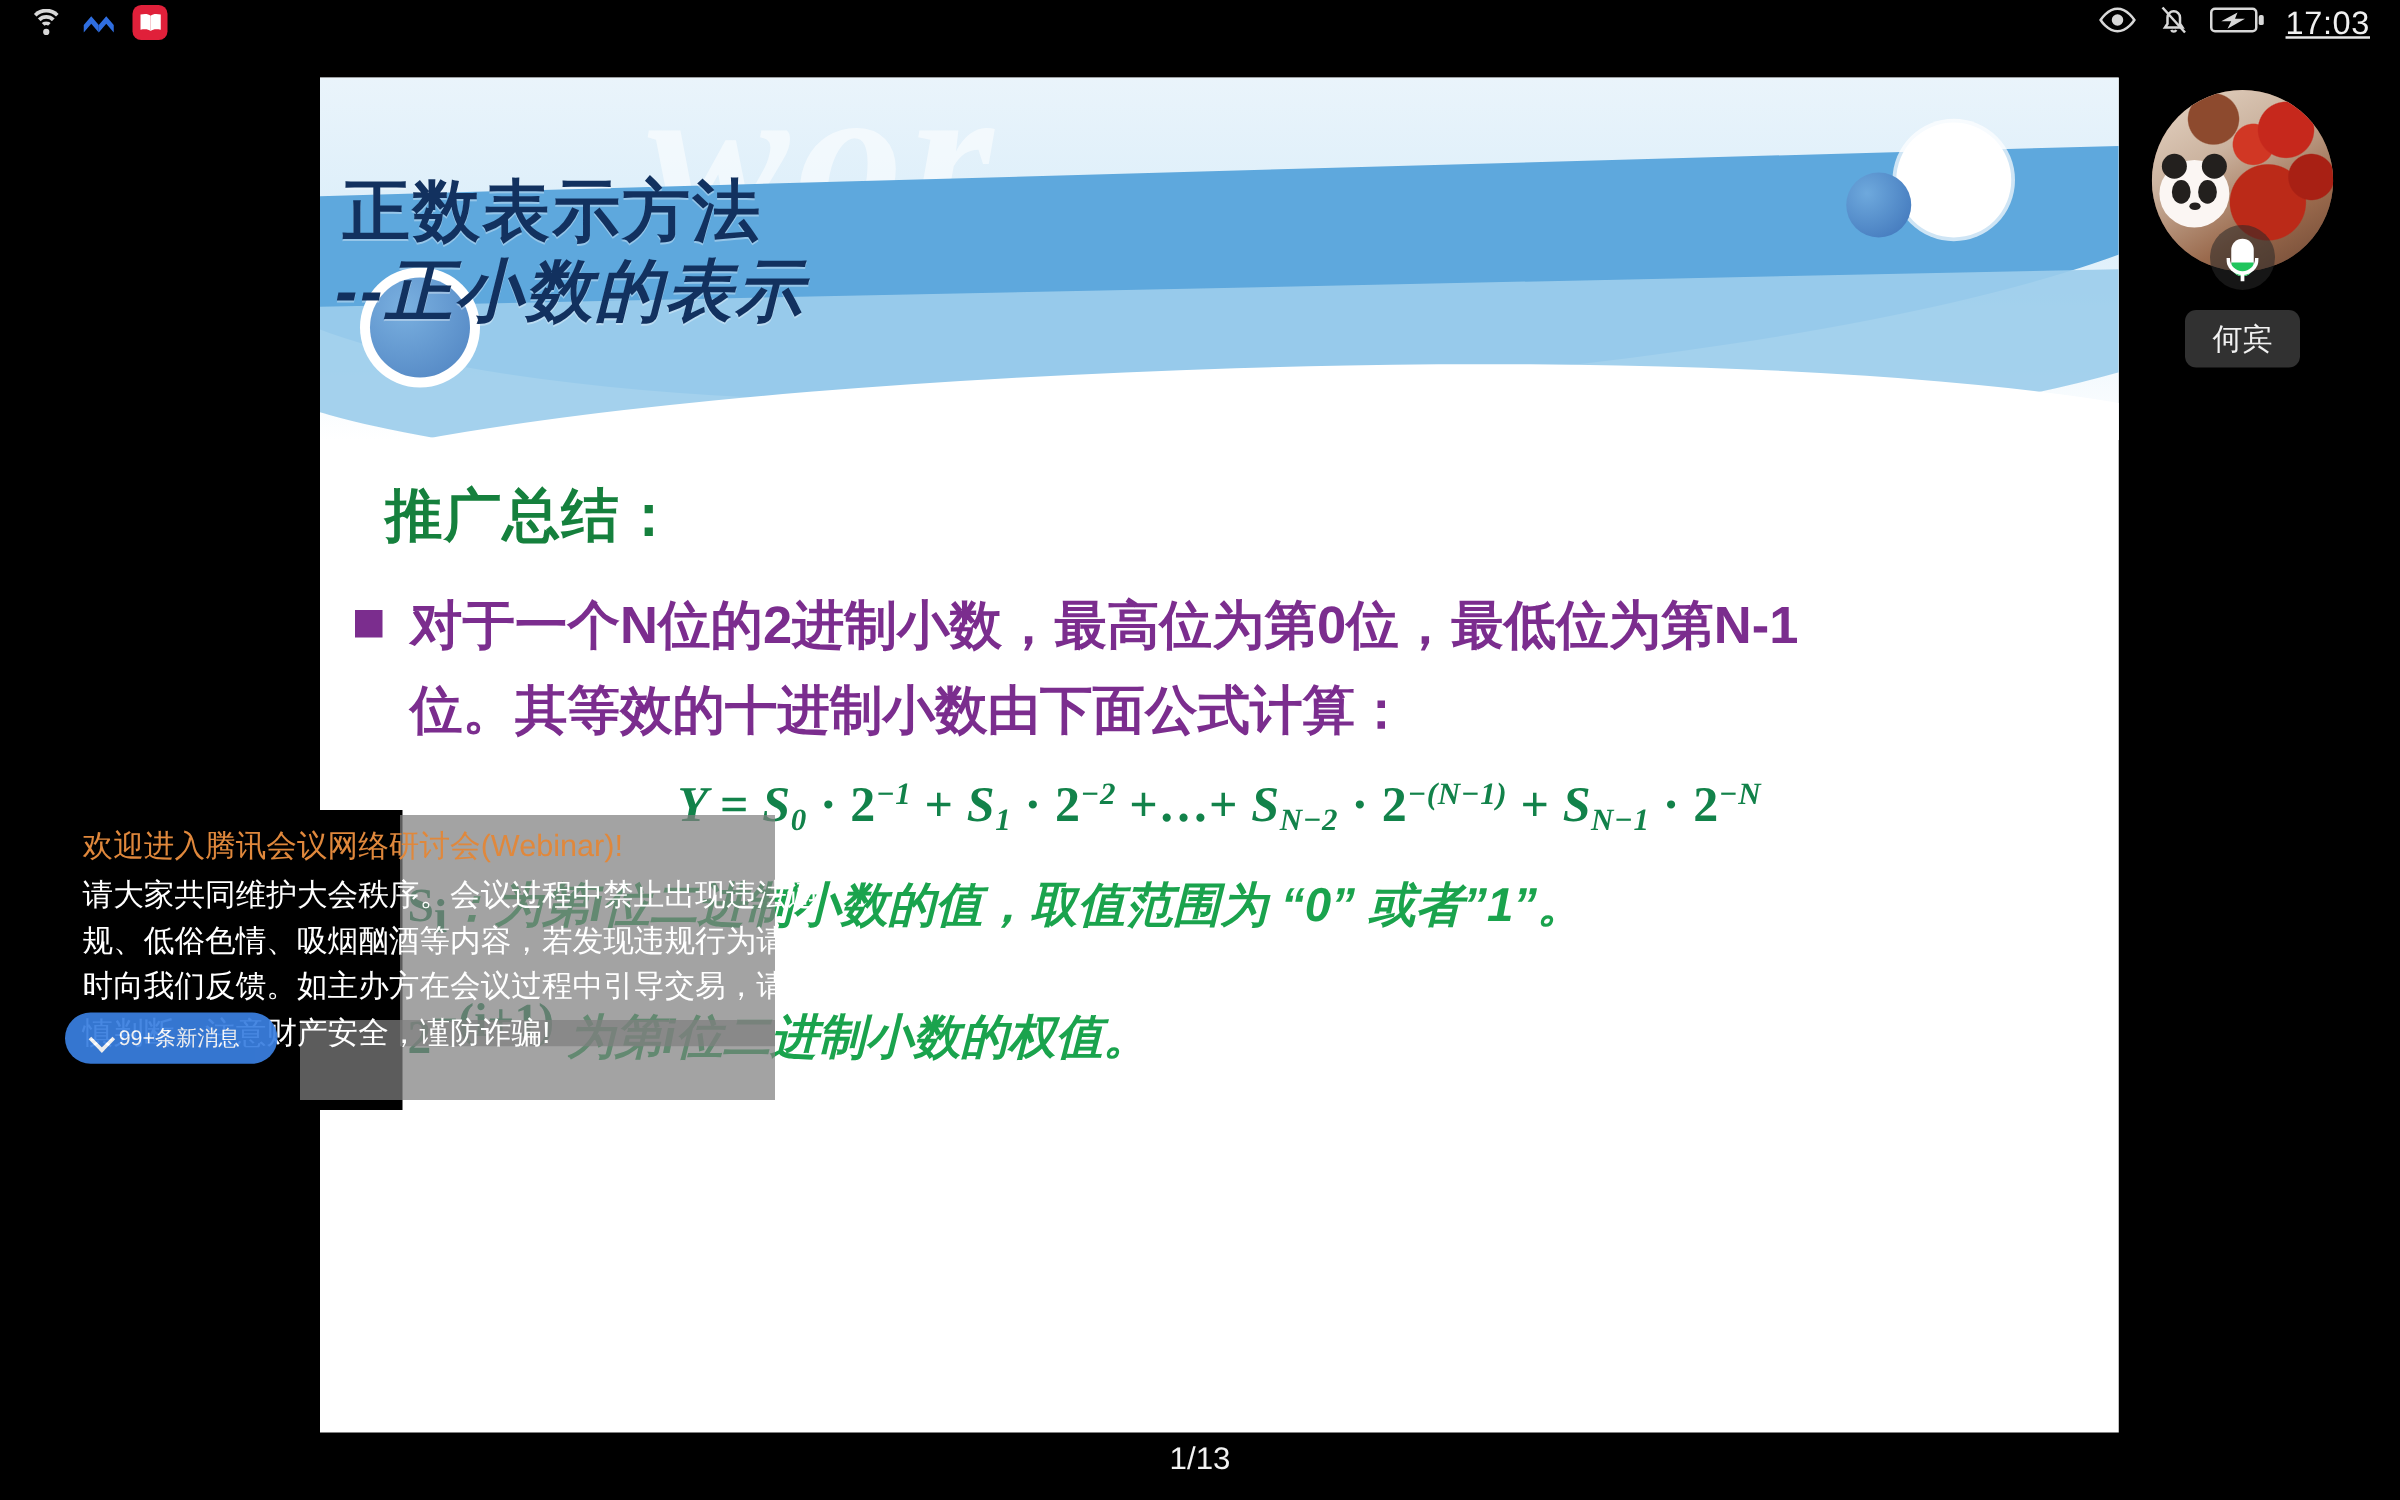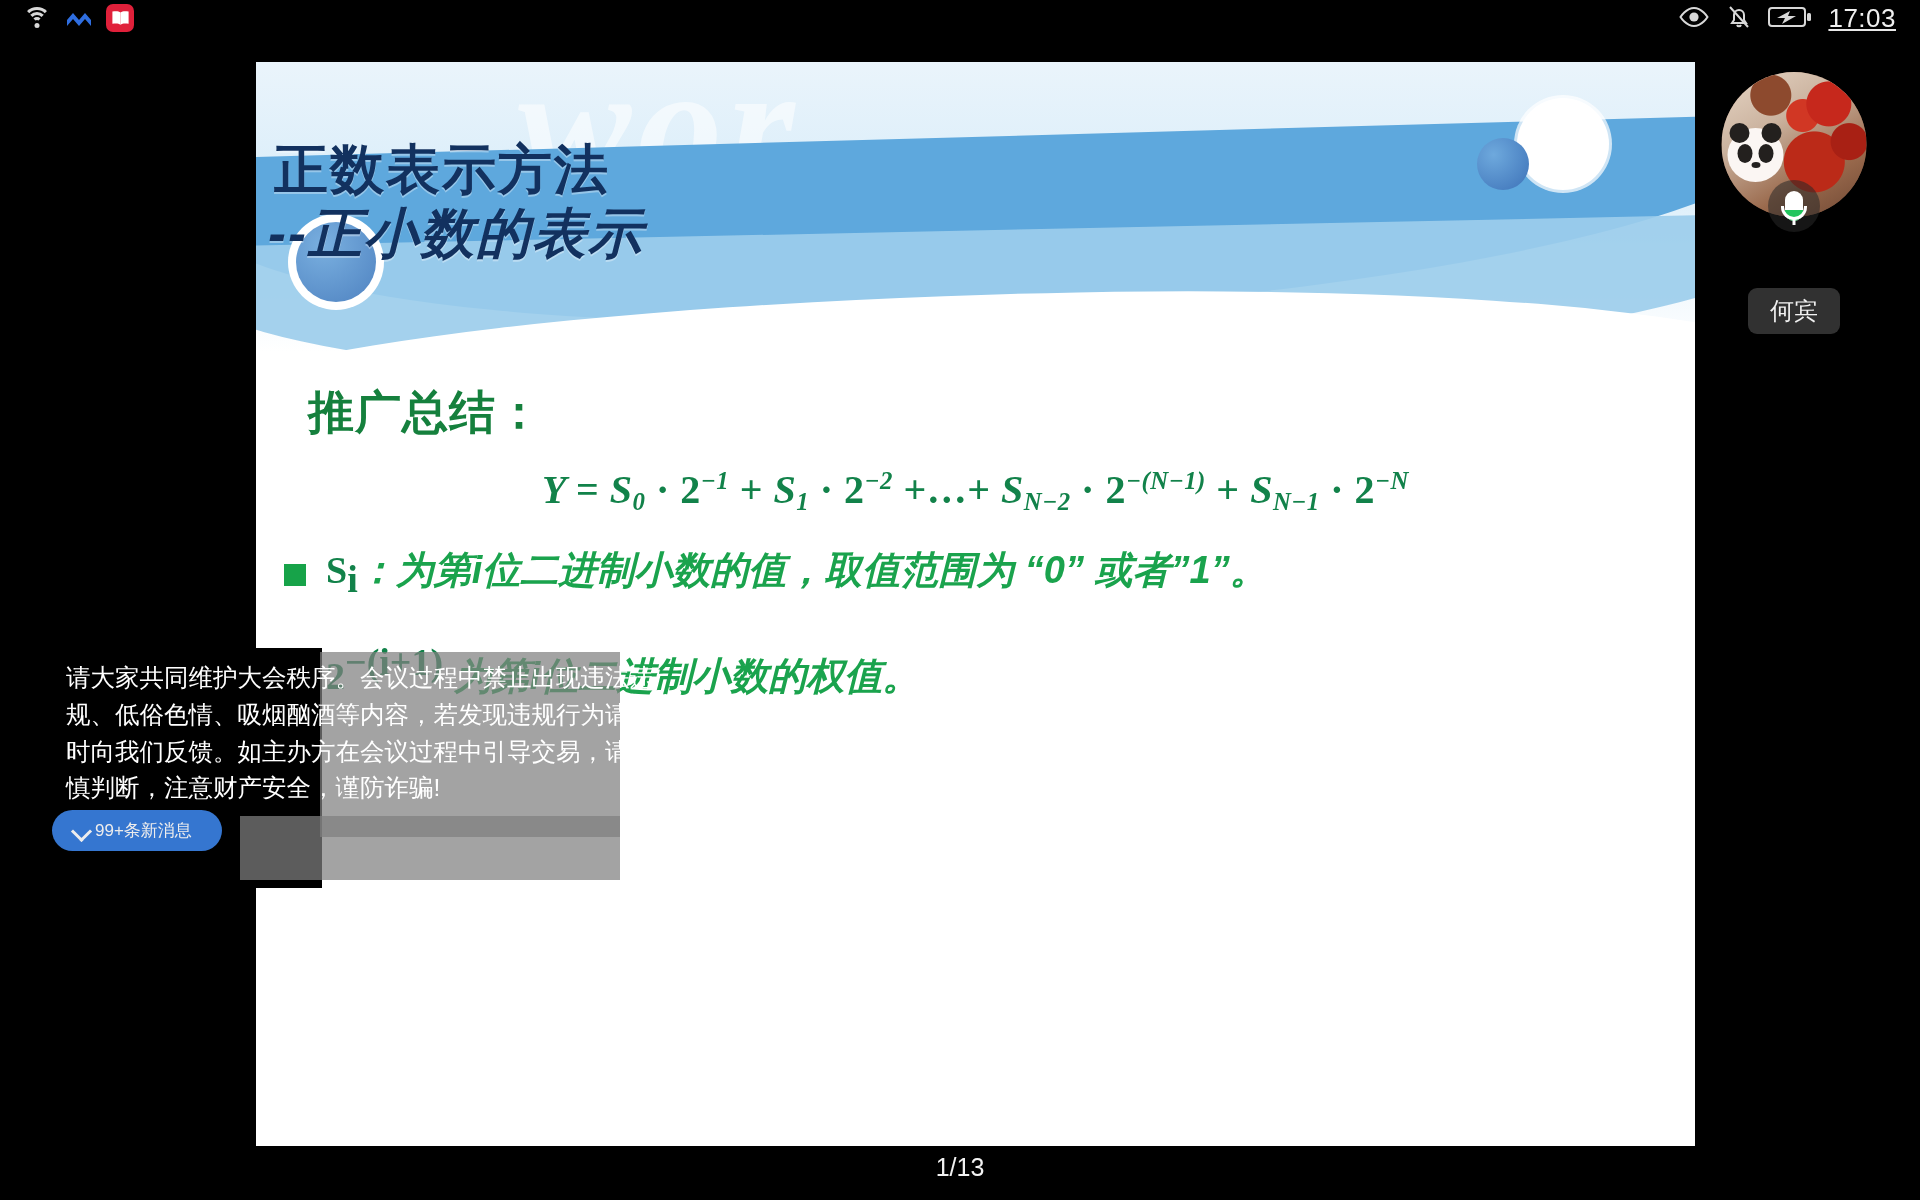--- a/index.html
+++ b/index.html
@@ -123,21 +123,21 @@
              background:#ffffff; overflow:hidden; }
   .mic-body i{ position:absolute; left:0; right:0; bottom:0; height:11px;
                background:#21c55d; }
   .mic-stem{ position:absolute; left:50%; bottom:7px; transform:translateX(-50%);
              width:3px; height:7px; background:#fff; }
   .mic-arc{ position:absolute; left:50%; bottom:12px; transform:translateX(-50%);
             width:26px; height:14px; border:3px solid #fff; border-top:none;
             border-radius:0 0 14px 14px; }
   .namebadge{ position:absolute; left:50%; top:186px; transform:translateX(-50%);
               background:rgba(60,60,60,.82); color:#f2f2f2; font-size:24px;
-              padding:7px 22px; border-radius:9px; white-space:nowrap;margin-top:40px; }
+              padding:7px 22px; border-radius:9px; white-space:nowrap; }
 
   
   .chat{ position:absolute; left:66px; top:660px; width:600px; z-index:30;
          color:#ffffff; font-size:24.5px; line-height:1.5; }
   .chat-head{ color:#e0883c; margin-bottom:2px; }
   .chat-body{ color:#ffffff; }
   .newmsg{ position:absolute; left:52px; top:810px; z-index:31;
            background:#3a7fe0; color:#ffffff; font-size:17px;
            padding:9px 30px 9px 20px; border-radius:26px;
            display:flex; align-items:center; gap:3px; opacity:.93; }
@@ -217,20 +217,27 @@
     <div class="slide-title">
       <span>正数表示方法</span>
       <span class="l2">--正小数的表示</span>
     </div>
   </div>
 
   <div class="slide-body">
 
     <div class="sec-title">推广总结：</div>
 
+    <div class="bullet-row">
+      <span class="sq purple"></span>
+      <div class="p-text">
+        <span>对于一个N位的2进制小数，最高位为第0位，最低位为第N-1</span>
+        <span class="ln2">位。其等效的十进制小数由下面公式计算：</span>
+      </div>
+    </div>
 
     <div class="formula">
       <span>Y</span>
       <span class="op">=</span>
       <span>S</span><sub>0</sub>
       <span class="op">·</span>
       <span class="op">2</span><sup>−1</sup>
       <span class="op">+</span>
       <span>S</span><sub>1</sub>
       <span class="op">·</span>
@@ -282,19 +289,20 @@
     <span class="mic-stem"></span>
   </div>
   <div class="namebadge">何宾</div>
 </div>
 
 <div class="chat-black"></div>
 <div class="scrim"></div>
 <div class="scrim2"></div>
 
 <div class="chat">
+  <div class="chat-head">欢迎进入腾讯会议网络研讨会(Webinar)!</div>
   <div class="chat-body">请大家共同维护大会秩序。会议过程中禁止出现违法违规、低俗色情、吸烟酗酒等内容，若发现违规行为请及时向我们反馈。如主办方在会议过程中引导交易，请谨慎判断，注意财产安全，谨防诈骗!</div>
 </div>
 
 <div class="newmsg">
   <span class="chev"></span>
   <span>99+条新消息</span>
 </div>
 
 </body></html>

